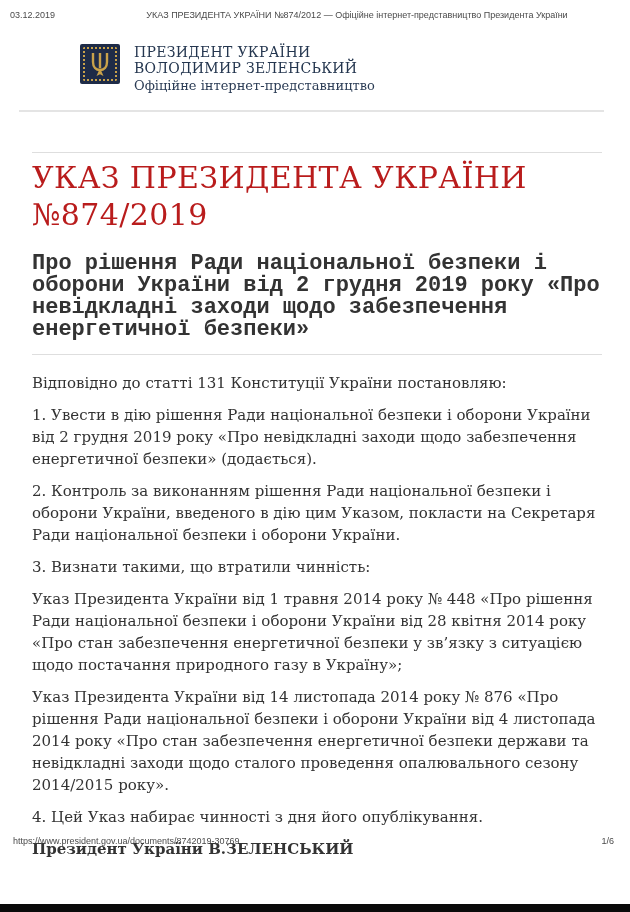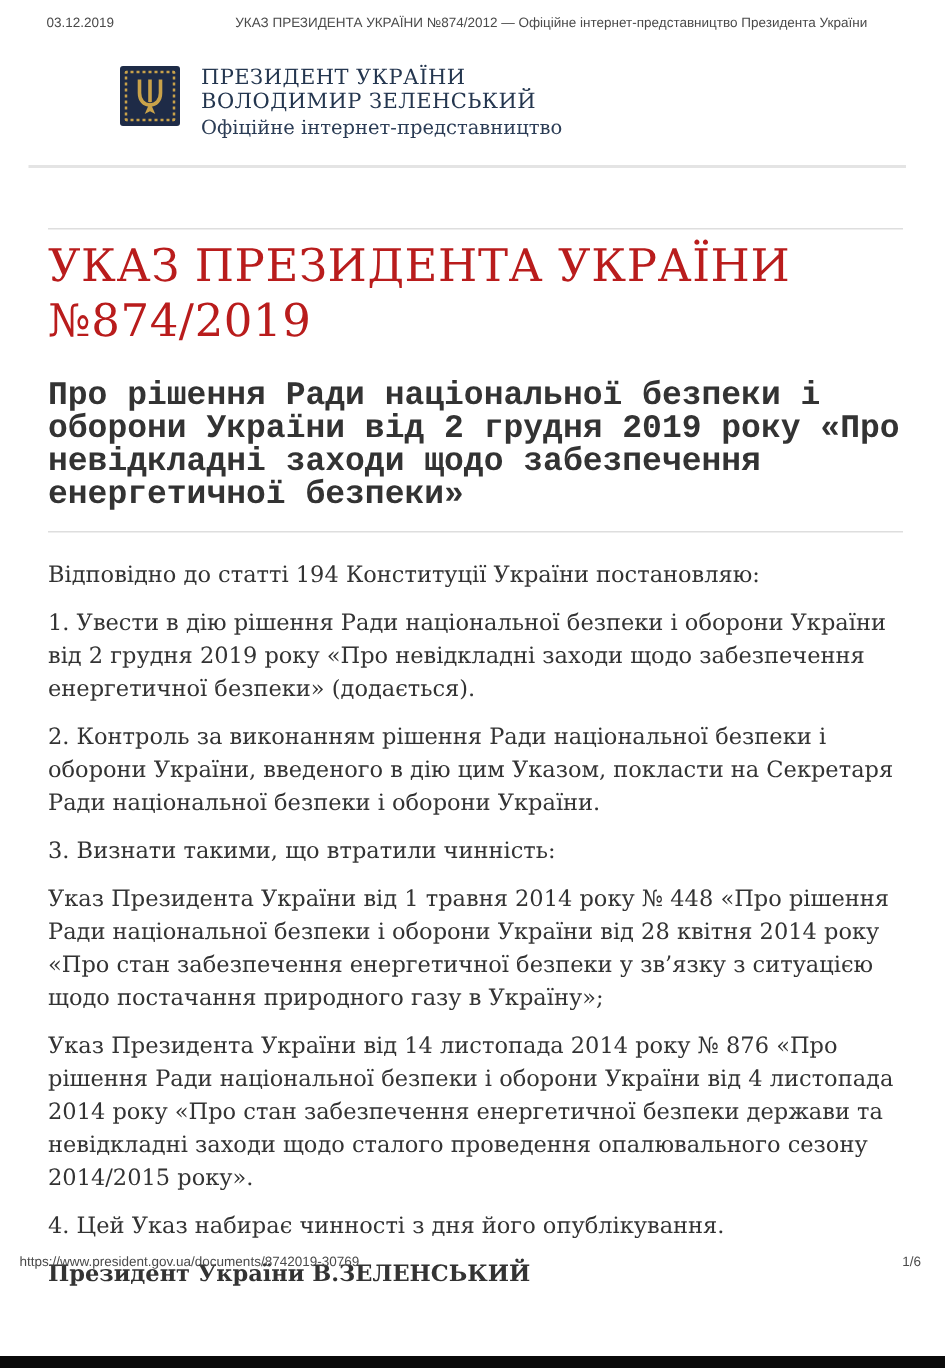--- a/index.html
+++ b/index.html
@@ -7,21 +7,21 @@
     width:630px;height:912px;position:relative;overflow:hidden;
     background:#ffffff;
     font-family:"DejaVu Serif","Liberation Serif",serif;
     -webkit-font-smoothing:antialiased;
   }
   
   .print-chrome{
     font-family:"Liberation Sans","DejaVu Sans",sans-serif;
     font-size:9px;color:#4a4a4a;
   }
-  .print-header{position:absolute;top:10px;left:0;right:0;height:14px;margin-left:21px;}
+  .print-header{position:absolute;top:10px;left:0;right:0;height:14px;}
   .ph-date{position:absolute;left:10px;top:0;}
   .ph-title{margin:0 16px 0 100px;text-align:center;white-space:nowrap;overflow:hidden;}
   .print-footer{position:absolute;left:0;right:0;top:836px;height:14px;}
   .pf-url{position:absolute;left:13px;top:0;}
   .pf-page{position:absolute;right:16px;top:0;}
   .bottom-bar{position:absolute;left:0;right:0;bottom:0;height:8px;background:#0a0a0a;}
 
   
   .site-header{position:absolute;top:44px;left:32px;display:flex;gap:14px;align-items:flex-start;padding-left:48px;}
   .emblem{width:40px;height:40px;background:#1e2b47;position:relative;border-radius:2px;flex:0 0 auto;}
@@ -73,21 +73,21 @@
   </div>
 </div>
 <div class="header-rule"></div>
 
 <div class="article">
   <div class="article-top-rule"></div>
   <h1 class="decree-title"><span>УКАЗ ПРЕЗИДЕНТА УКРАЇНИ</span><br><span>№874/2019</span></h1>
   <div class="decree-subtitle">Про рішення Ради національної безпеки і оборони України від 2 грудня 2019 року «Про невідкладні заходи щодо забезпечення енергетичної безпеки»</div>
   <div class="mid-rule"></div>
 
-  <p class="first">Відповідно до статті 194 Конституції України постановляю:</p>
+  <p class="first">Відповідно до статті 131 Конституції України постановляю:</p>
   <p>1. Увести в дію рішення Ради національної безпеки і оборони України від 2 грудня 2019 року «Про невідкладні заходи щодо забезпечення енергетичної безпеки» (додається).</p>
   <p>2. Контроль за виконанням рішення Ради національної безпеки і оборони України, введеного в дію цим Указом, покласти на Секретаря Ради національної безпеки і оборони України.</p>
   <p>3. Визнати такими, що втратили чинність:</p>
   <p>Указ Президента України від 1 травня 2014 року № 448 «Про рішення Ради національної безпеки і оборони України від 28 квітня 2014 року «Про стан забезпечення енергетичної безпеки у зв’язку з ситуацією щодо постачання природного газу в Україну»;</p>
   <p>Указ Президента України від 14 листопада 2014 року № 876 «Про рішення Ради національної безпеки і оборони України від 4 листопада 2014 року «Про стан забезпечення енергетичної безпеки держави та невідкладні заходи щодо сталого проведення опалювального сезону 2014/2015 року».</p>
   <p>4. Цей Указ набирає чинності з дня його опублікування.</p>
 
   <p class="signature">Президент України В.ЗЕЛЕНСЬКИЙ</p>
   <p class="doc-date">2 грудня 2019 року</p>
 </div>

